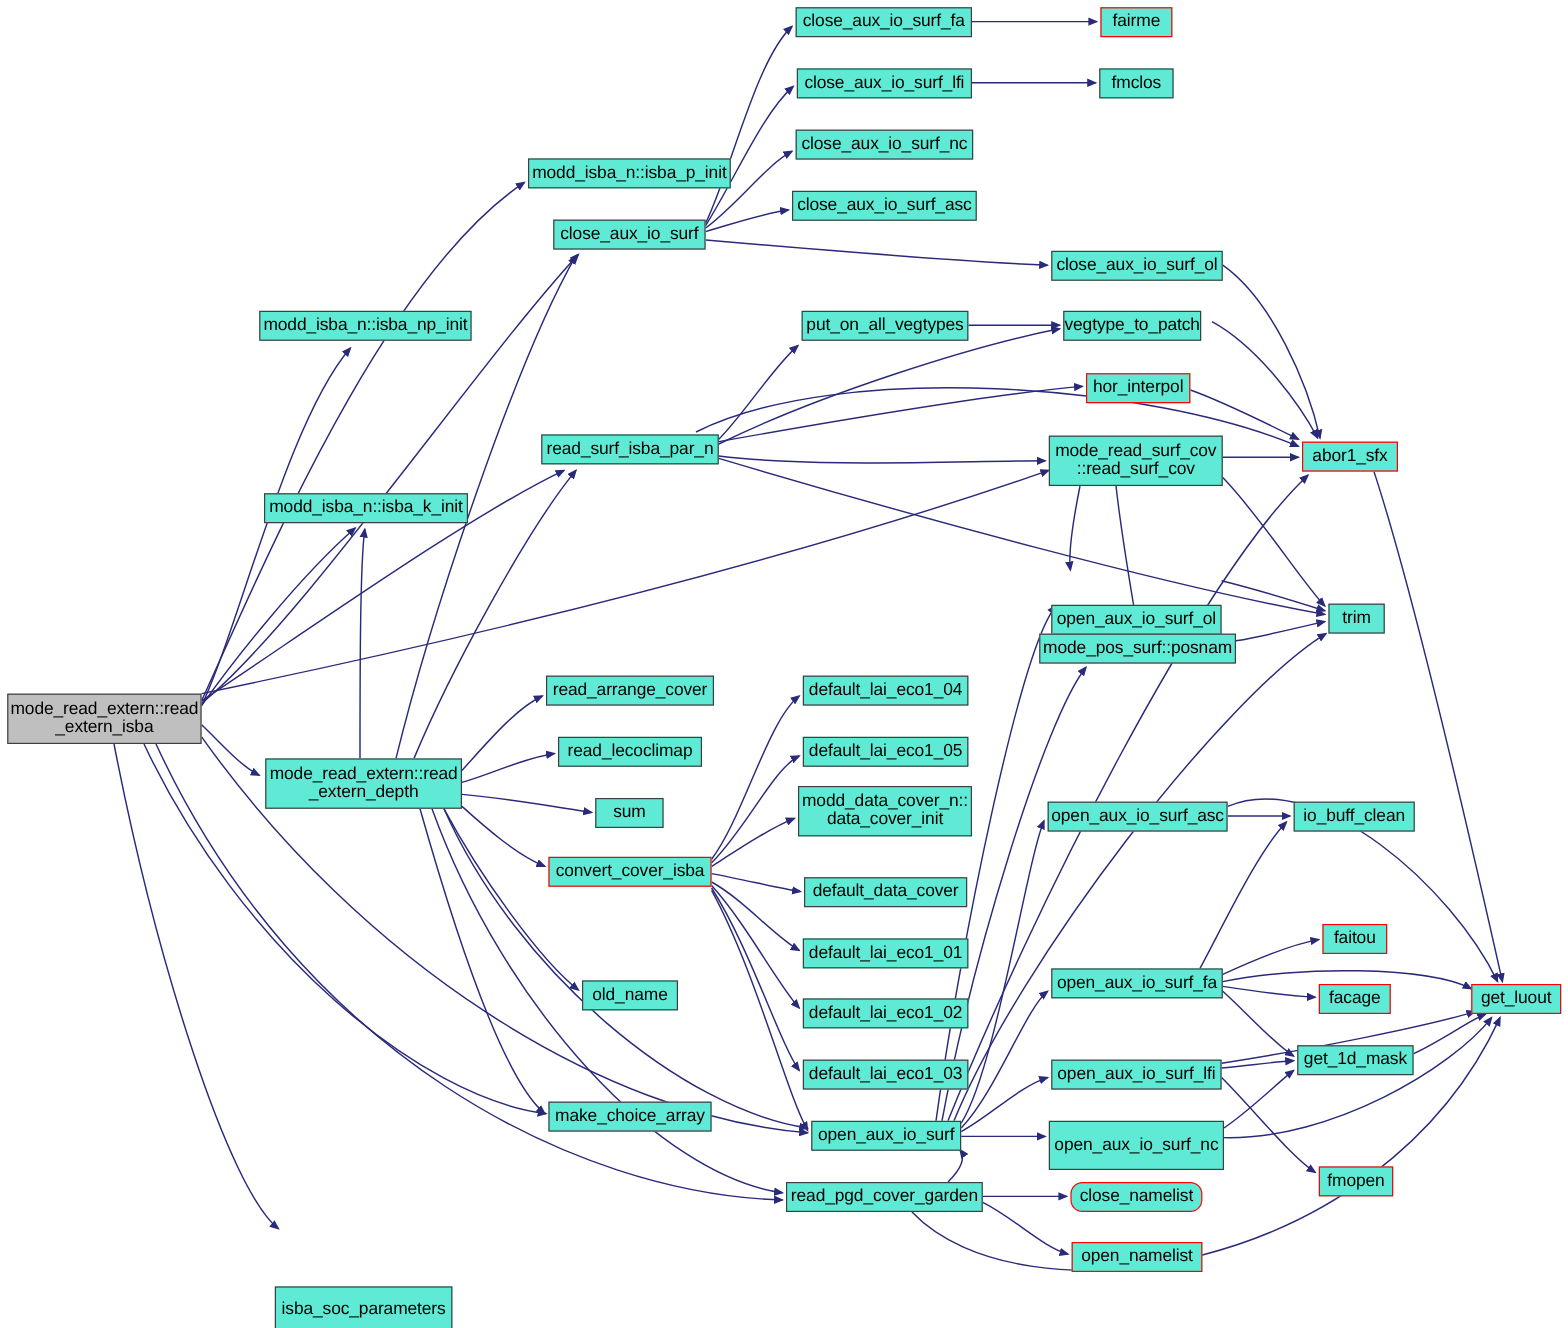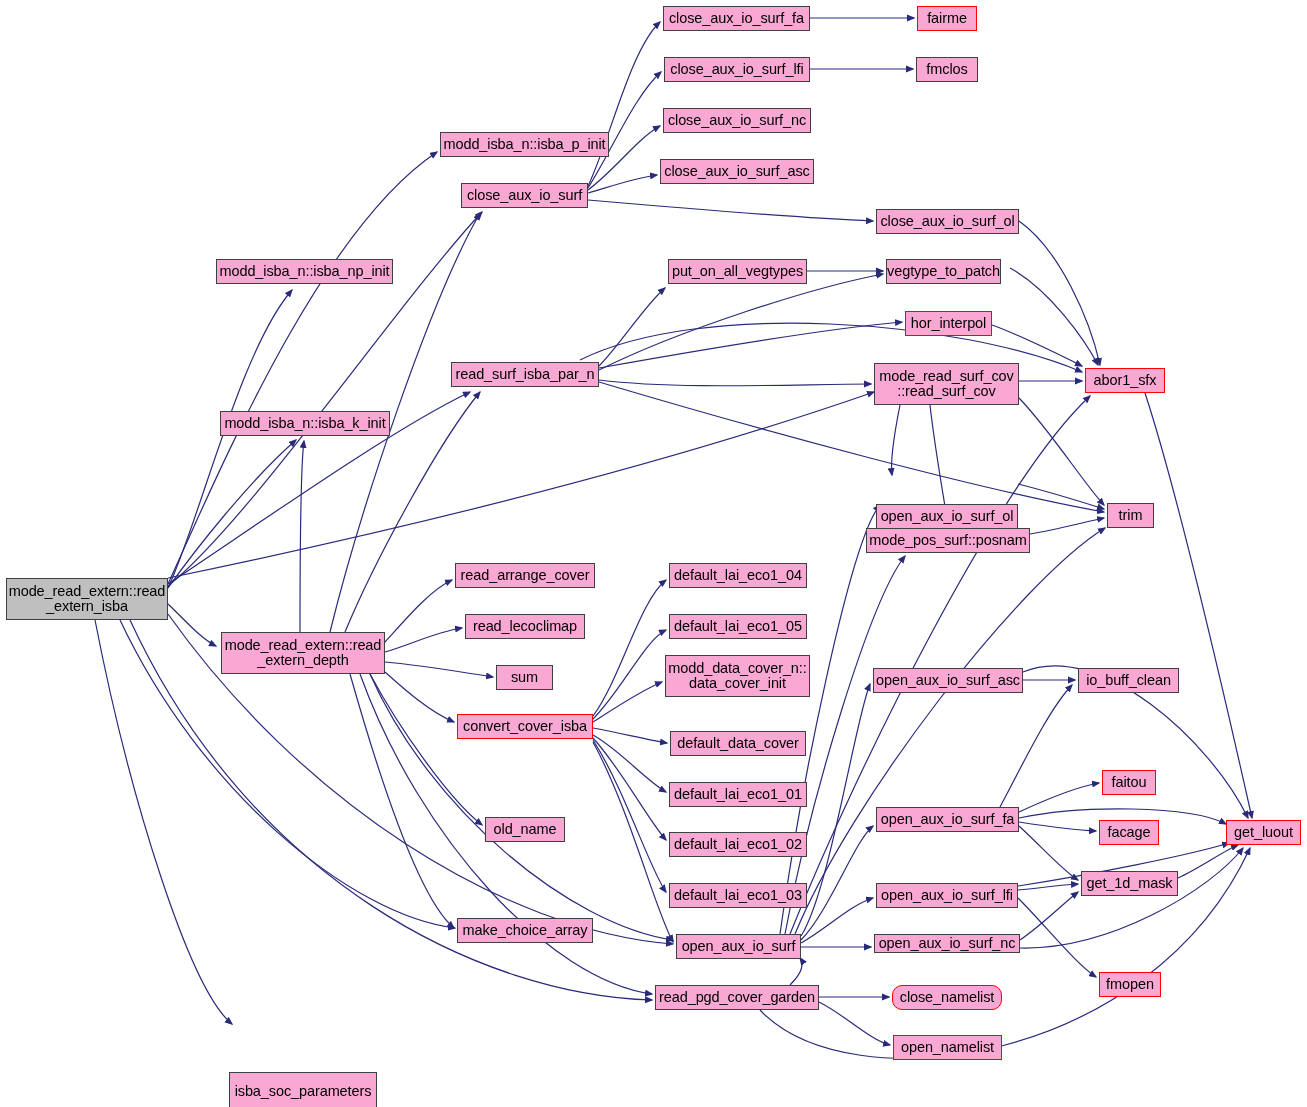--- a/index.html
+++ b/index.html
@@ -26,21 +26,21 @@
     height: 1107px;
     pointer-events: none;
   }
   .node {
     position: absolute;
     box-sizing: border-box;
     display: flex;
     align-items: center;
     justify-content: center;
     text-align: center;
-    background: #f9a8d4;
+    background: #5eead4;
     border: 1px solid #404040;
     color: #000000;
     font-size: 14.5px;
     line-height: 1.06;
     white-space: pre;
     letter-spacing: -0.1px;
     z-index: 3;
   }
   .node.red {
     border-color: #ff0000;
@@ -181,21 +181,21 @@
       <div class="node" style="left: 876px; top: 209px; width: 143px; height: 25px;"><span class="lbl">close_aux_io_surf_ol</span></div>
       <div class="node" style="left: 886px; top: 259px; width: 115px; height: 25px;"><span class="lbl">vegtype_to_patch</span></div>
       <div class="node red" style="left: 905px; top: 311px; width: 87px; height: 25px;"><span class="lbl">hor_interpol</span></div>
       <div class="node" style="left: 874px; top: 363px; width: 145px; height: 42px;"><span class="lbl">mode_read_surf_cov
 ::read_surf_cov</span></div>
       <div class="node" style="left: 876px; top: 478px; width: 142px; height: 25px; margin-top: 26px;"><span class="lbl">open_aux_io_surf_ol</span></div>
       <div class="node" style="left: 866px; top: 528px; width: 164px; height: 25px;"><span class="lbl">mode_pos_surf::posnam</span></div>
       <div class="node" style="left: 873px; top: 668px; width: 150px; height: 25px;"><span class="lbl">open_aux_io_surf_asc</span></div>
       <div class="node" style="left: 876px; top: 807px; width: 143px; height: 25px;"><span class="lbl">open_aux_io_surf_fa</span></div>
       <div class="node" style="left: 876px; top: 883px; width: 142px; height: 25px;"><span class="lbl">open_aux_io_surf_lfi</span></div>
-      <div class="node" style="left: 874px; top: 934px; width: 146px; height: 19px;"><span class="lbl">open_aux_io_surf_nc</span></div>
+      <div class="node" style="left: 874px; top: 934px; width: 146px; height: 41px;"><span class="lbl">open_aux_io_surf_nc</span></div>
       <div class="node red" style="left: 892px; top: 985px; width: 110px; height: 25px; border-radius: 10px;"><span class="lbl">close_namelist</span></div>
       <div class="node red" style="left: 893px; top: 1035px; width: 109px; height: 25px;"><span class="lbl">open_namelist</span></div>
       <div class="node red" style="left: 917px; top: 6px; width: 60px; height: 25px;"><span class="lbl">fairme</span></div>
       <div class="node" style="left: 916px; top: 57px; width: 62px; height: 25px;"><span class="lbl">fmclos</span></div>
       <div class="node red" style="left: 1085px; top: 368px; width: 80px; height: 25px;"><span class="lbl">abor1_sfx</span></div>
       <div class="node" style="left: 1107px; top: 503px; width: 47px; height: 25px;"><span class="lbl">trim</span></div>
       <div class="node" style="left: 1078px; top: 668px; width: 101px; height: 25px;"><span class="lbl">io_buff_clean</span></div>
       <div class="node red" style="left: 1102px; top: 770px; width: 54px; height: 25px;"><span class="lbl">faitou</span></div>
       <div class="node red" style="left: 1099px; top: 820px; width: 60px; height: 25px;"><span class="lbl">facage</span></div>
       <div class="node" style="left: 1081px; top: 871px; width: 97px; height: 25px;"><span class="lbl">get_1d_mask</span></div>

